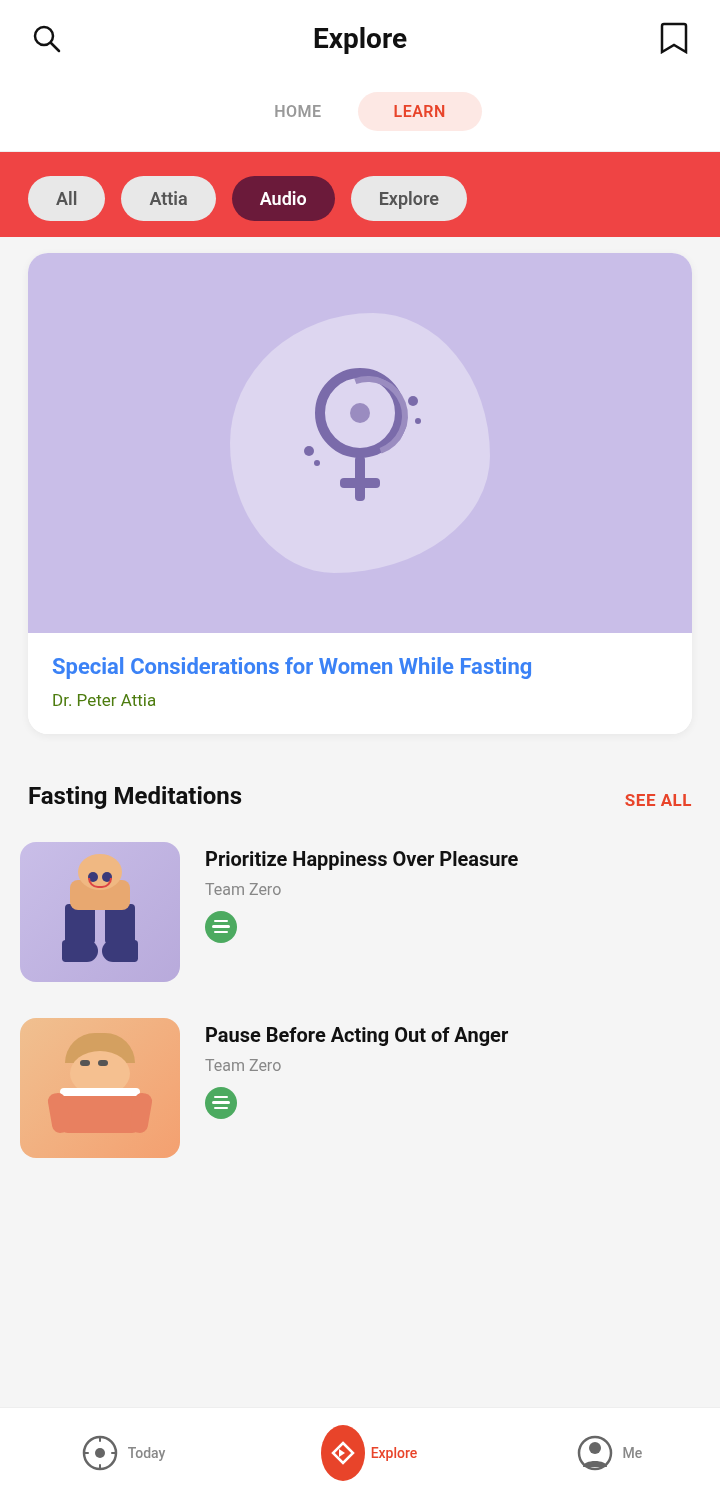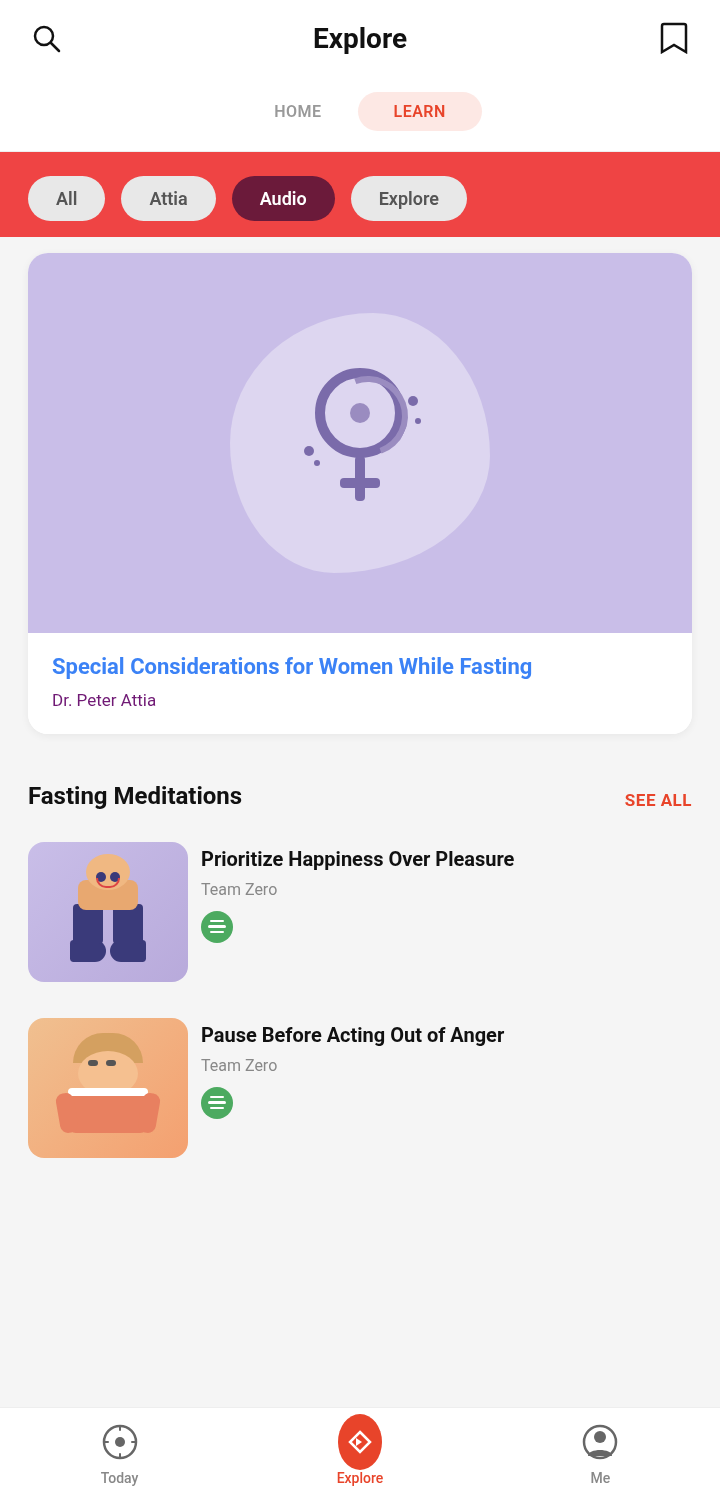--- a/index.html
+++ b/index.html
@@ -190,21 +190,21 @@
     }
     .featured-title {
       font-size: 22px;
       font-weight: 700;
       color: #3b82f6;
       margin-bottom: 8px;
       line-height: 1.3;
     }
     .featured-author {
       font-size: 17px;
-      color: #701a75;
+      color: #4d7c0f;
     }
 
     
     .section-header {
       display: flex;
       align-items: flex-end;
       justify-content: space-between;
       padding: 32px 28px 20px;
       background: #f5f5f5;
     }
@@ -218,22 +218,22 @@
       font-weight: 700;
       color: #e8442a;
       cursor: pointer;
       letter-spacing: 0.5px;
     }
 
     
     .list-item {
       display: flex;
       align-items: flex-start;
-      gap: 13px;
-      padding: 12px 28px 24px;
+      gap: 25px;
+      padding: 12px 20px 24px;
       background: #f5f5f5;
       cursor: pointer;
     }
     .list-thumb {
       width: 160px;
       height: 140px;
       border-radius: 16px;
       overflow: hidden;
       flex-shrink: 0;
     }
@@ -430,21 +430,21 @@
       height: 100px;
       background: #fff;
       display: flex;
       align-items: center;
       justify-content: space-around;
       border-top: 1px solid #eee;
       padding-bottom: 10px;
     }
     .nav-item {
       display: flex;
-      flex-direction: column;
+      flex-direction: row;
       align-items: center;
       gap: 6px;
       cursor: pointer;
     }
     .nav-icon {
       width: 44px;
       height: 44px;
       display: flex;
       align-items: center;
       justify-content: center;

